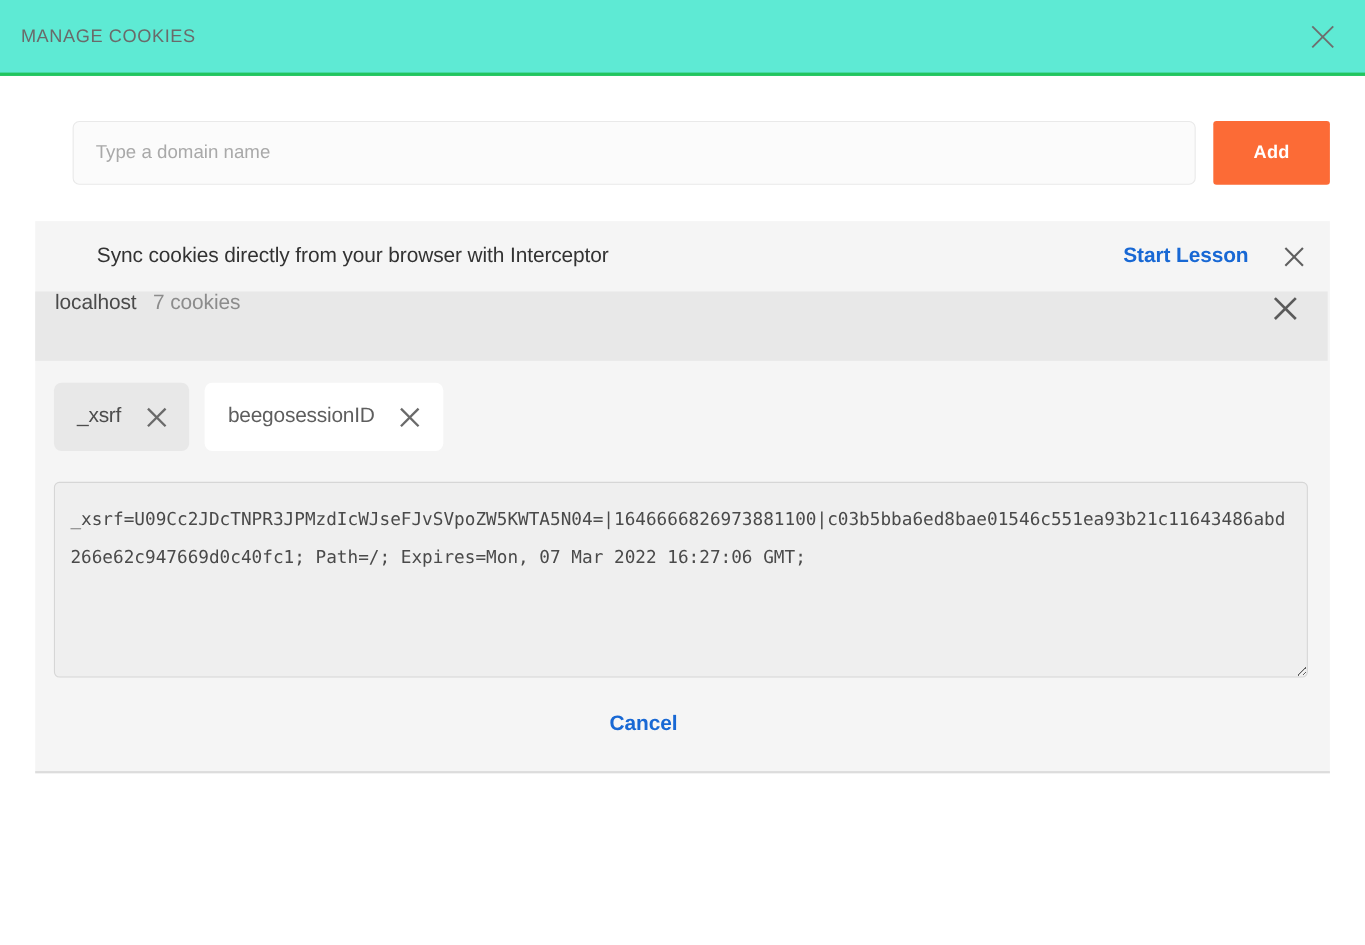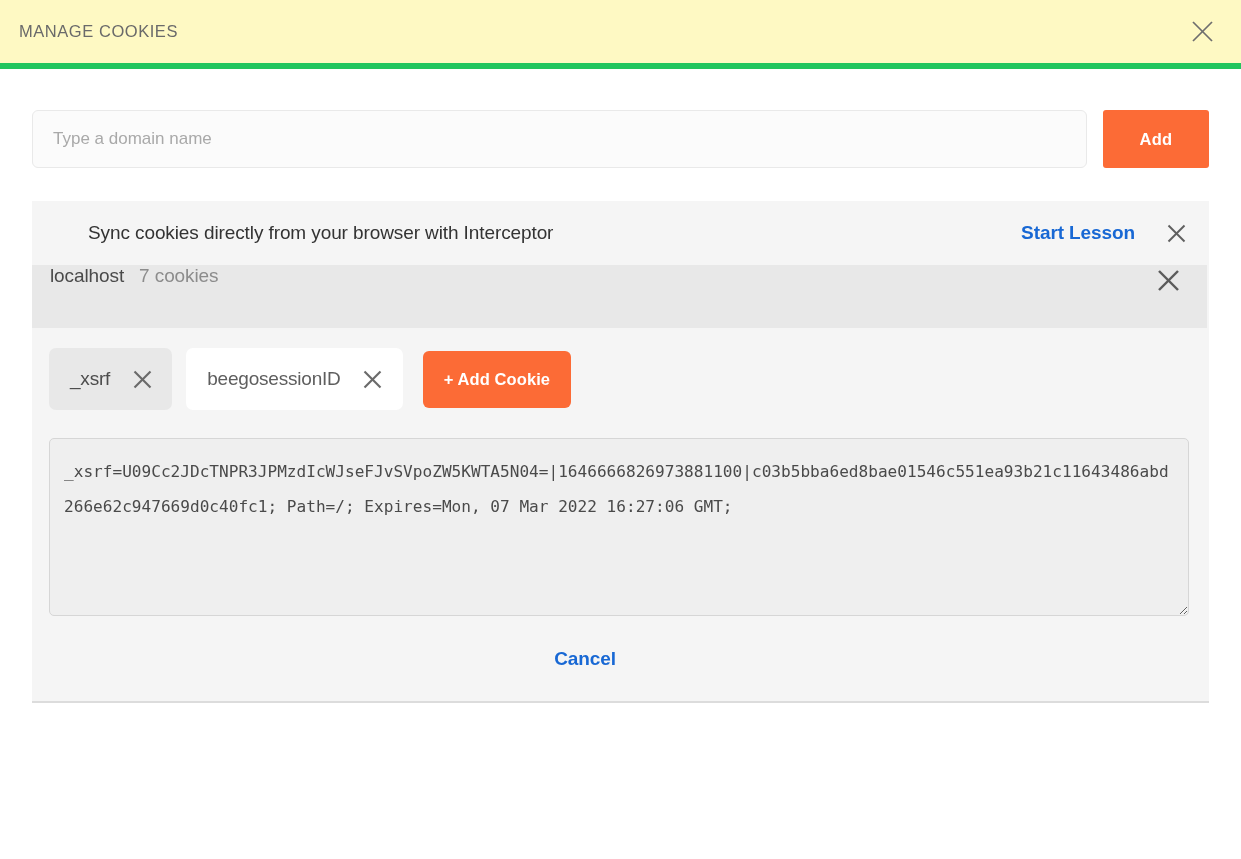--- a/index.html
+++ b/index.html
@@ -7,22 +7,22 @@
     margin: 0; padding: 0;
     width: 1241px; height: 859px;
     background: #ffffff;
     font-family: "Liberation Sans", sans-serif;
     -webkit-font-smoothing: antialiased;
   }
 
   
   .modal-header {
     height: 69px;
-    background: #fef9c3;
-    border-bottom: 6px solid #22c55e;
+    background: #5eead4;
+    border-bottom: 3px solid #22c55e;
     display: flex;
     align-items: center;
     padding: 0 22px 0 19px;
   }
   .modal-title {
     font-size: 16.5px;
     letter-spacing: 0.55px;
     color: #6a6a6a;
     font-weight: 400;
     flex: 1;
@@ -50,20 +50,21 @@
     flex: 1;
     height: 58px;
     border: 1px solid #e9e9e9;
     border-radius: 6px;
     background: #fbfbfb;
     padding: 0 20px;
     font-size: 17px;
     font-family: "Liberation Sans", sans-serif;
     color: #444;
     outline: none;
+    margin-left: 34px;
   }
   .domain-input::placeholder { color: #a9a9a9; }
   .btn-add {
     width: 106px;
     border: none;
     border-radius: 3px;
     background: #fc6b36;
     color: #ffffff;
     font-size: 16.5px;
     font-weight: bold;
@@ -299,21 +300,20 @@
         <div class="chip">
           <span class="chip-label">beegosessionID</span>
           <span class="chip-close">
             <svg width="21" height="21" viewBox="0 0 21 21" aria-hidden="true">
               <line x1="2.5" y1="2.5" x2="18.5" y2="18.5" stroke="currentColor" stroke-width="2.1"></line>
               <line x1="18.5" y1="2.5" x2="2.5" y2="18.5" stroke="currentColor" stroke-width="2.1"></line>
             </svg>
           </span>
         </div>
 
-        <button class="btn-add-cookie">+ Add Cookie</button>
       </div>
 
       <textarea class="cookie-value" style="">_xsrf=U09Cc2JDcTNPR3JPMzdIcWJseFJvSVpoZW5KWTA5N04=|1646666826973881100|c03b5bba6ed8bae01546c551ea93b21c11643486abd266e62c947669d0c40fc1; Path=/; Expires=Mon, 07 Mar 2022 16:27:06 GMT;</textarea>
 
       <div class="actions">
         <button class="btn-cancel">Cancel</button>
       </div>
 
     </div>
   </div>

